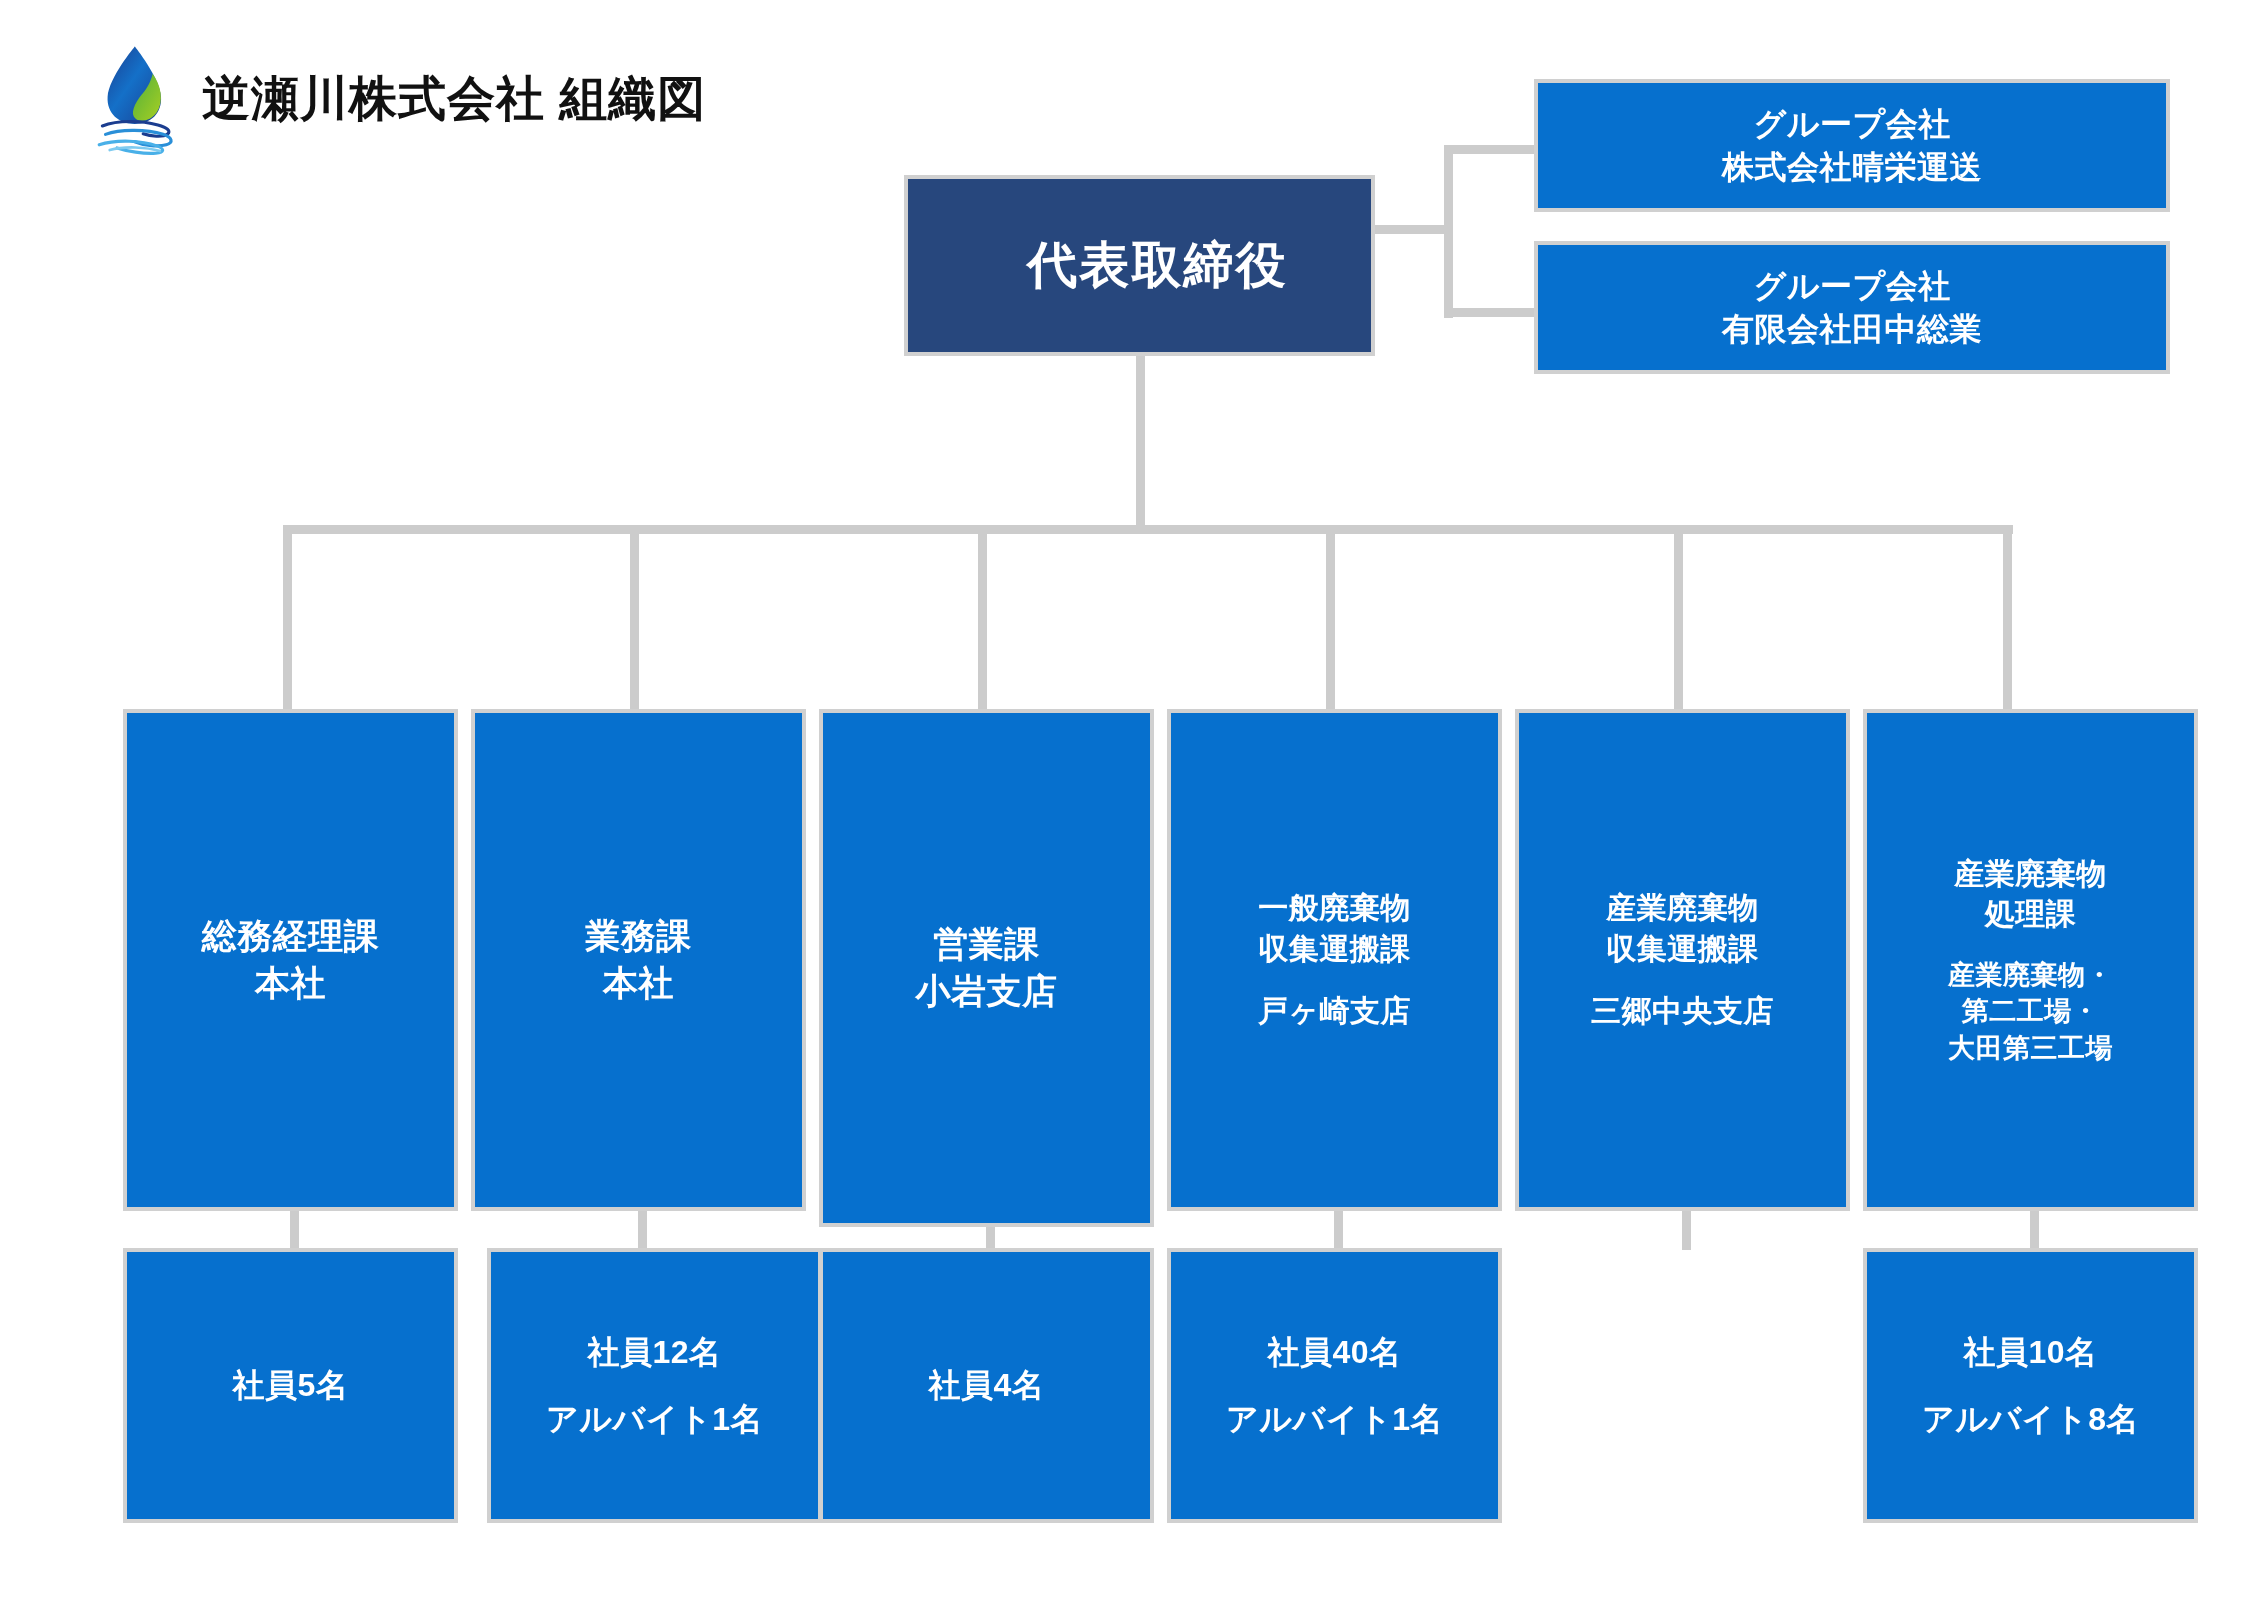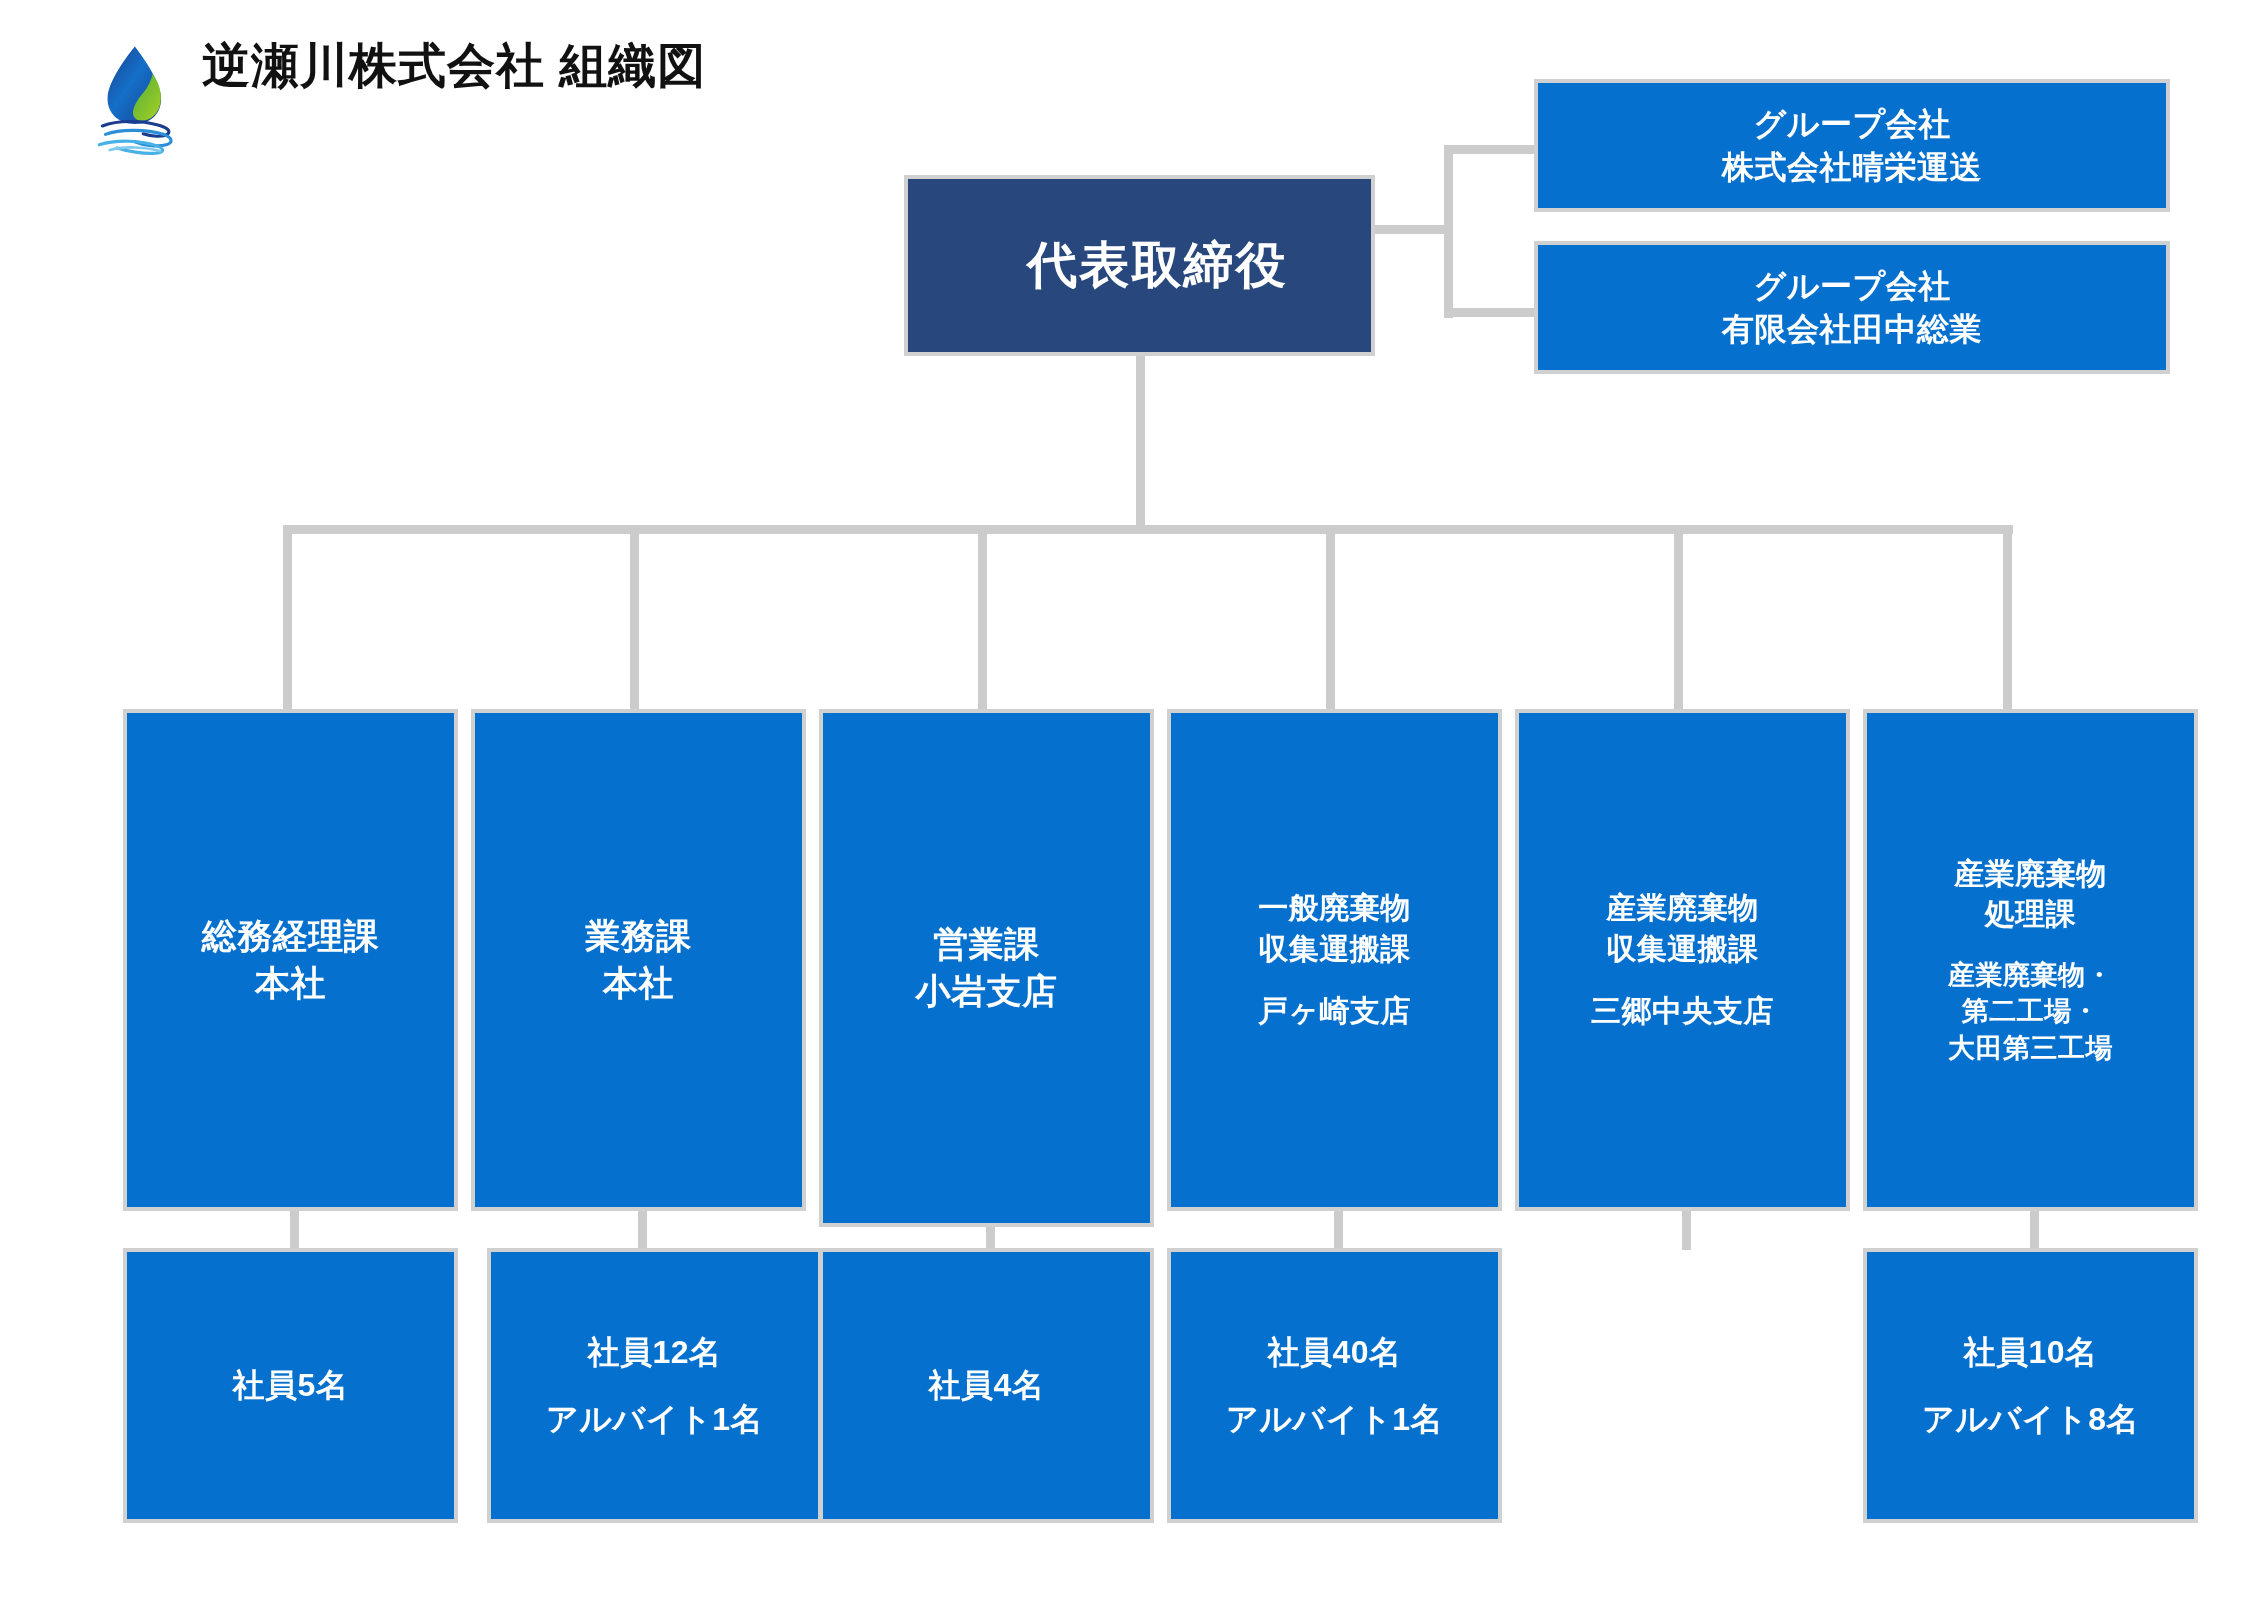--- a/index.html
+++ b/index.html
@@ -15,21 +15,21 @@
     font-family: "Liberation Sans", "DejaVu Sans", sans-serif;
     overflow: hidden;
   }
 
   
   #header {
     position: absolute;
     left: 94px;
     top: 42px;
     display: flex;
-    align-items: flex-start;
+    align-items: center;
     gap: 19px;
   }
   #logo-mark {
     width: 89px;
     height: 113px;
     flex: 0 0 auto;
   }
   #page-title {
     font-size: 48px;
     font-weight: bold;

